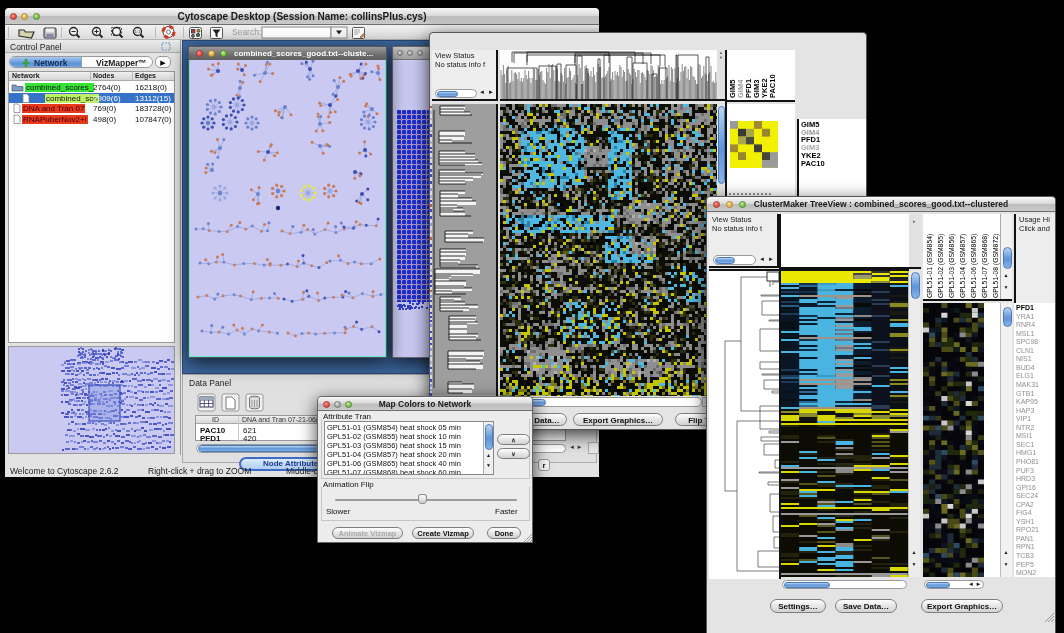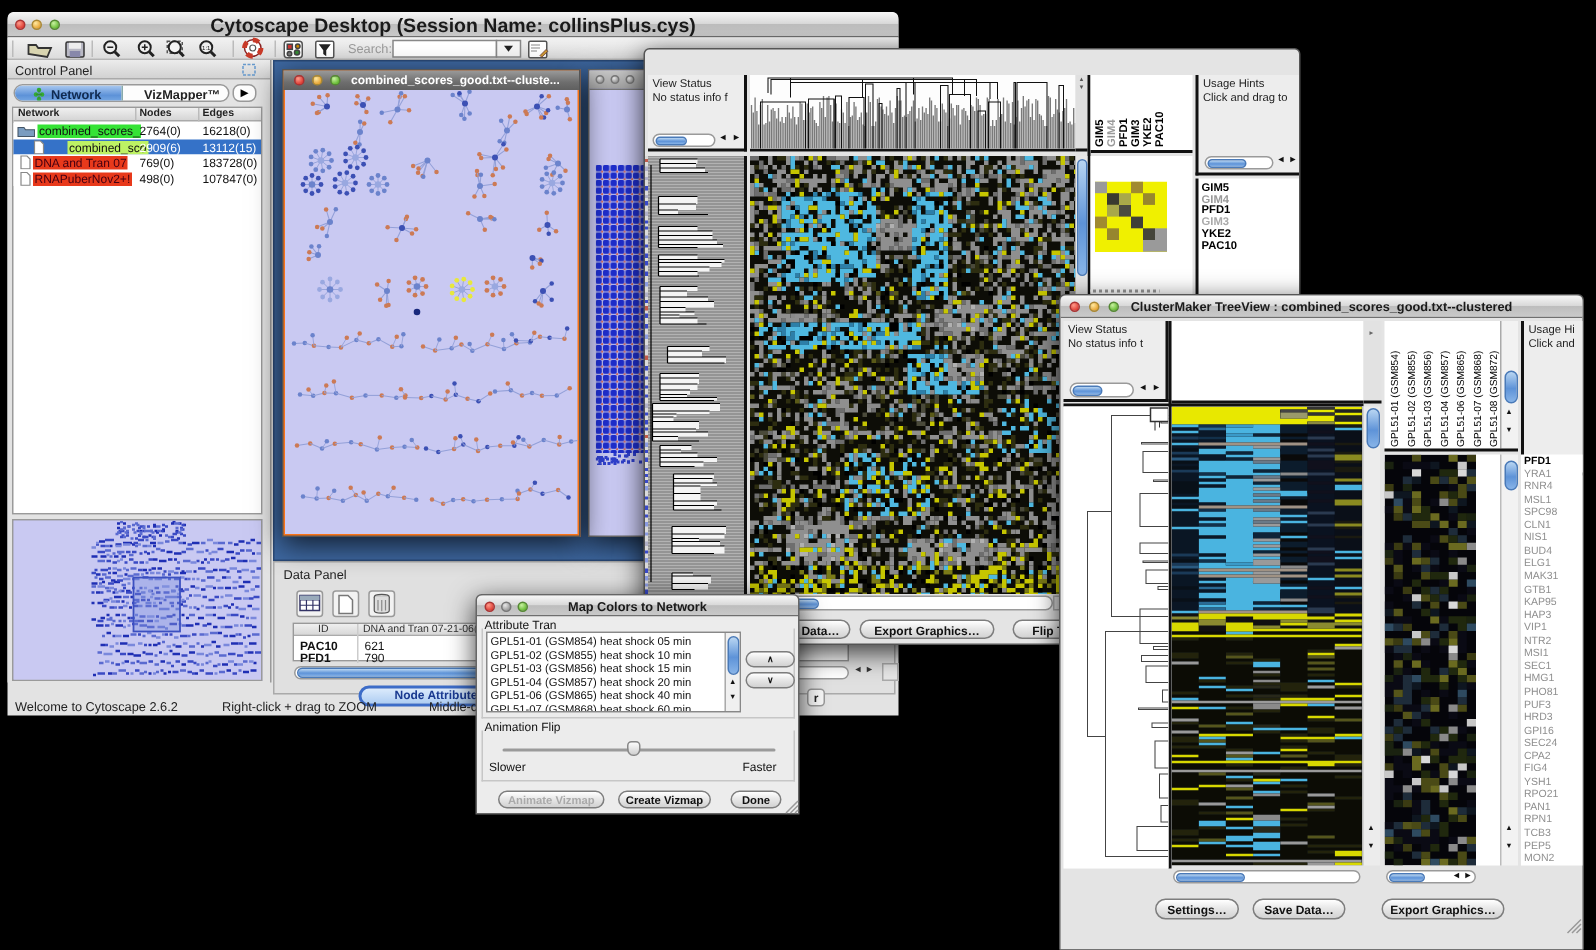--- a/index.html
+++ b/index.html
@@ -11,21 +11,21 @@
 .tlg{background:radial-gradient(circle at 35% 30%,#c8f0a0,#6cbf3a 70%);border:.5px solid #583}
 .tlx{background:radial-gradient(circle at 35% 30%,#e8e8e8,#9f9f9f 70%);border:.5px solid #777}
 .pill{position:absolute;background:linear-gradient(#fff,#e8e8e8 45%,#d2d2d2);border:1px solid #7d7d7d;border-radius:8px;text-align:center;font-weight:bold;color:#111}
 .sctrack{position:absolute;background:#fff;border:1px solid #9a9a9a;border-radius:6px}
 .scthumb{position:absolute;background:linear-gradient(#b9d6f2,#5e93d8 55%,#88b4e8);border:1px solid #4a7ab8;border-radius:5px}
 .pane{position:absolute;background:#ededed}
 .tinytxt{font-size:7.5px;color:#222;line-height:8.5px}
 </style></head>
 <body>
 <div class="win" style="left:5px;top:8px;width:594px;height:469px;background:#e3e3e3;border-radius:5px 5px 0 0">
-    <div class="mactb" style="height:17px;font-size:13px;line-height:17px">Cytoscape Desktop (Session Name: collinsPlus.cys)<div class="tl tlr" style="left:5px;top:5px"></div><div class="tl tly" style="left:16px;top:5px"></div><div class="tl tlg" style="left:28px;top:5px"></div></div>
+    <div class="mactb" style="height:17px;font-size:10px;line-height:17px">Cytoscape Desktop (Session Name: collinsPlus.cys)<div class="tl tlr" style="left:5px;top:5px"></div><div class="tl tly" style="left:16px;top:5px"></div><div class="tl tlg" style="left:28px;top:5px"></div></div>
     <div class="abs" style="left:0;top:17px;width:100%;height:15px;background:linear-gradient(#f2f2f2,#dcdcdc);border-bottom:1px solid #b5b5b5"><svg width="594" height="15" xmlns="http://www.w3.org/2000/svg">
 <g stroke="#444" fill="none">
 <path d="M3.5 2v11M56.5 2v11M150.5 2v11M178.5 2v11" stroke="#bbb"></path>
 <g transform="translate(13,2)">
             <path d="M1 9V3h5l1.5 2H16l-2.5 6z" fill="#d8d4b0" stroke="#333" stroke-width="1.2"></path>
           </g>
 <g transform="translate(38,2)">
             <rect x="1" y="1" width="12" height="10" rx="1" fill="#b9b9c4" stroke="#333"></rect>
             <rect x="3" y="1.5" width="8" height="4" fill="#eee" stroke="none"></rect>
             <rect x="3.5" y="7" width="7" height="4" fill="#88a" stroke="none"></rect>
@@ -169,21 +169,21 @@
       </svg>
       <div class="abs" style="left:12px;top:40px;width:371px;height:26px;background:#fff;border:1px solid #999">
         <div class="abs" style="left:0;top:0;width:100%;height:8px;background:linear-gradient(#efefef,#d8d8d8);border-bottom:1px solid #aaa;font-size:7px;color:#333">
           <span class="abs" style="left:16px">ID</span>
           <span class="abs" style="left:46px">DNA and Tran 07-21-06(</span>
           <div class="abs" style="left:42px;top:0;width:1px;height:26px;background:#ccc"></div>
         </div>
         <span class="abs" style="left:4px;top:10px;font-size:8px;font-weight:bold;color:#111">PAC10</span>
         <span class="abs" style="left:47px;top:10px;font-size:8px;color:#111">621</span>
         <span class="abs" style="left:4px;top:18px;font-size:8px;font-weight:bold;color:#111">PFD1</span>
-        <span class="abs" style="left:47px;top:18px;font-size:8px;color:#111">790</span>
+        <span class="abs" style="left:47px;top:18px;font-size:8px;color:#111">420</span>
       </div>
       <div class="sctrack" style="left:13px;top:69px;width:370px;height:9px"></div>
       <div class="scthumb" style="left:15px;top:70px;width:330px;height:7px"></div>
       <span class="abs" style="left:386px;top:69px;font-size:6px;color:#333">◄ ►</span>
       <div class="abs" style="left:405px;top:67px;width:11px;height:12px;background:#e8e8e8;border:1px solid #aaa"></div>
       <div class="abs" style="left:56px;top:82px;width:130px;height:14px;background:linear-gradient(#dcebfc,#aecdf2);border:2px solid #3c6cc8;border-radius:7px;font-size:8px;font-weight:bold;color:#1a3a90;text-align:center;line-height:10px">Node Attribute Brows</div>
       <div class="abs" style="left:355px;top:84px;width:12px;height:12px;background:#f8f8f8;border:1px solid #999;border-radius:3px;font-size:8px;font-weight:bold;text-align:center;line-height:11px;color:#222">r</div>
     </div>
     <div class="abs" style="left:0;top:455px;width:594px;height:14px;font-size:8.5px;color:#222">
       <span class="abs" style="left:5px;top:3px">Welcome to Cytoscape 2.6.2</span>
@@ -241,21 +241,21 @@
         <rect x="7" y="195" width="2" height="2" fill="#3040cc"></rect>
         <rect x="12" y="198" width="2" height="2" fill="#3040cc"></rect>
         <rect x="3" y="196" width="2" height="2" fill="#3040cc"></rect>
         <rect x="5" y="198" width="2" height="2" fill="#3040cc"></rect>
         <rect x="1" y="194" width="2" height="2" fill="#3040cc"></rect>
         <rect x="10" y="197" width="2" height="2" fill="#3040cc"></rect>
         <rect x="2" y="196" width="2" height="2" fill="#3040cc"></rect>
         <rect x="6" y="194" width="2" height="2" fill="#3040cc"></rect>
       </svg></div>
   </div>
-<div class="win" style="left:188px;top:46px;width:199px;height:312px;background:#f97316;border:1px solid #555">
+<div class="win" style="left:188px;top:46px;width:199px;height:312px;background:#5eead4;border:1px solid #555">
     <div class="abs" style="left:0;top:0;width:100%;height:13px;background:linear-gradient(#9a9a9a,#6e6e6e 60%,#5f5f5f)">
       <div class="tl tlr" style="left:7px;top:3px;width:6.5px;height:6.5px"></div>
       <div class="tl tly" style="left:19px;top:3px;width:6.5px;height:6.5px"></div>
       <div class="tl tlg" style="left:31px;top:3px;width:6.5px;height:6.5px"></div>
       <span style="position:absolute;left:45px;top:2px;font-size:8px;font-weight:bold;color:#fff">combined_scores_good.txt--cluste...</span>
     </div>
     <div class="abs" style="left:1px;top:13px;width:195px;height:296px;overflow:hidden"><svg width="197" height="296" xmlns="http://www.w3.org/2000/svg">
         <rect x="0" y="0" width="197" height="296" fill="#c9c9f2"></rect>
         <path d="M28.0 11.0L22.4 14.8" stroke="#93a0d8" stroke-width=".7"></path>
         <circle cx="22.4" cy="14.8" r="1.5" fill="#cc7a55"></circle>
@@ -938,27 +938,20 @@
     <div class="abs" style="left:297px;top:17px;width:68px;height:52px;background:#fff;border-bottom:2px solid #111;overflow:hidden"><svg width="67" height="50" xmlns="http://www.w3.org/2000/svg">
         <g font-family="Liberation Sans" font-size="7.5" font-weight="bold">
           <text transform="translate(8,48) rotate(-90)" x="0" y="0" fill="#000">GIM5</text>
           <text transform="translate(16,48) rotate(-90)" x="0" y="0" fill="#9a9a9a">GIM4</text>
           <text transform="translate(24,48) rotate(-90)" x="0" y="0" fill="#000">PFD1</text>
           <text transform="translate(32,48) rotate(-90)" x="0" y="0" fill="#000">GIM3</text>
           <text transform="translate(40,48) rotate(-90)" x="0" y="0" fill="#000">YKE2</text>
           <text transform="translate(48,48) rotate(-90)" x="0" y="0" fill="#000">PAC10</text>
         </g>
       </svg></div>
-    <div class="pane" style="left:367px;top:17px;width:69px;height:67px;border-left:2px solid #111;border-bottom:2px solid #111;overflow:hidden">
-      <span class="abs tinytxt" style="left:3px;top:2px;white-space:nowrap">Usage Hints<br>Click and drag to</span>
-      <div class="sctrack" style="left:4px;top:54px;width:46px;height:9px"></div>
-      <div class="scthumb" style="left:6px;top:55.5px;width:26px;height:6px"></div>
-      <span class="abs" style="left:52px;top:54px;font-size:6px;color:#111">◄</span>
-      <span class="abs" style="left:60px;top:54px;font-size:6px;color:#111">►</span>
-    </div>
     <div class="abs" style="left:2px;top:71px;width:66px;height:292px;border-right:2px solid #111;overflow:hidden"><svg width="66" height="292" xmlns="http://www.w3.org/2000/svg">
         <rect x="0" y="0" width="66" height="292" fill="#b2b2b2"></rect>
         <path d="M0 0H66M0 2H66M0 4H66M0 6H66M0 8H66M0 10H66M0 12H66M0 14H66M0 16H66M0 18H66M0 20H66M0 22H66M0 24H66M0 26H66M0 28H66M0 30H66M0 32H66M0 34H66M0 36H66M0 38H66M0 40H66M0 42H66M0 44H66M0 46H66M0 48H66M0 50H66M0 52H66M0 54H66M0 56H66M0 58H66M0 60H66M0 62H66M0 64H66M0 66H66M0 68H66M0 70H66M0 72H66M0 74H66M0 76H66M0 78H66M0 80H66M0 82H66M0 84H66M0 86H66M0 88H66M0 90H66M0 92H66M0 94H66M0 96H66M0 98H66M0 100H66M0 102H66M0 104H66M0 106H66M0 108H66M0 110H66M0 112H66M0 114H66M0 116H66M0 118H66M0 120H66M0 122H66M0 124H66M0 126H66M0 128H66M0 130H66M0 132H66M0 134H66M0 136H66M0 138H66M0 140H66M0 142H66M0 144H66M0 146H66M0 148H66M0 150H66M0 152H66M0 154H66M0 156H66M0 158H66M0 160H66M0 162H66M0 164H66M0 166H66M0 168H66M0 170H66M0 172H66M0 174H66M0 176H66M0 178H66M0 180H66M0 182H66M0 184H66M0 186H66M0 188H66M0 190H66M0 192H66M0 194H66M0 196H66M0 198H66M0 200H66M0 202H66M0 204H66M0 206H66M0 208H66M0 210H66M0 212H66M0 214H66M0 216H66M0 218H66M0 220H66M0 222H66M0 224H66M0 226H66M0 228H66M0 230H66M0 232H66M0 234H66M0 236H66M0 238H66M0 240H66M0 242H66M0 244H66M0 246H66M0 248H66M0 250H66M0 252H66M0 254H66M0 256H66M0 258H66M0 260H66M0 262H66M0 264H66M0 266H66M0 268H66M0 270H66M0 272H66M0 274H66M0 276H66M0 278H66M0 280H66M0 282H66M0 284H66M0 286H66M0 288H66M0 290H66" stroke="#8a8a8a" stroke-width="1" fill="none"></path>
         <rect x="8" y="2" width="25" height="3" fill="#f4f4f4"></rect>
         <rect x="8" y="5" width="24" height="3" fill="#f4f4f4"></rect>
         <rect x="8" y="8" width="30" height="3" fill="#f4f4f4"></rect>
         <rect x="7" y="27" width="26" height="5" fill="#f4f4f4"></rect>
         <rect x="7" y="32" width="25" height="4" fill="#f4f4f4"></rect>
         <rect x="7" y="36" width="13" height="3" fill="#f4f4f4"></rect>
         <rect x="7" y="47" width="26" height="3" fill="#f4f4f4"></rect>

